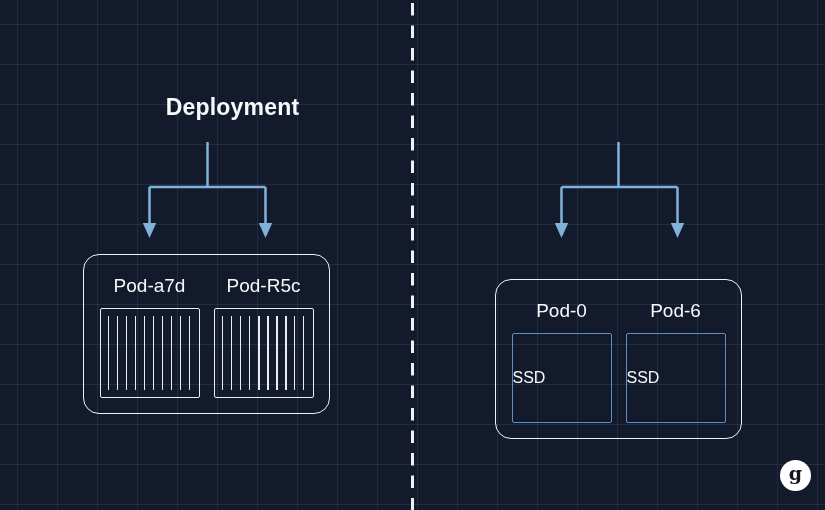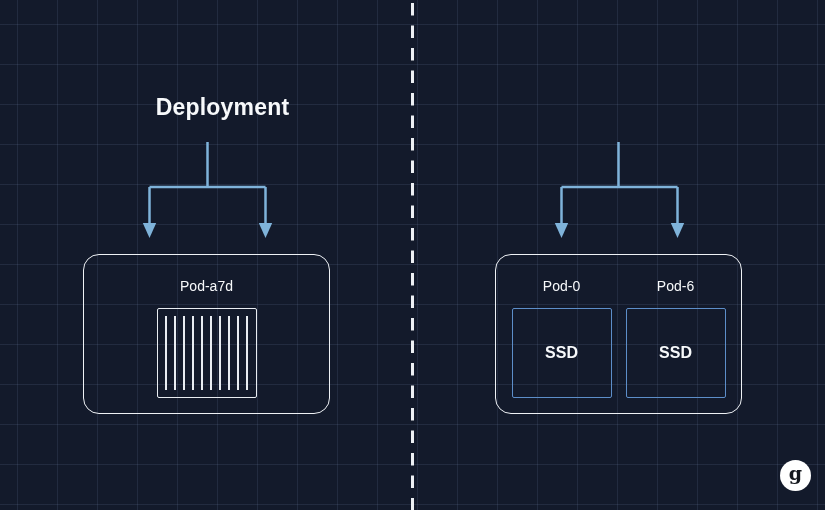--- a/index.html
+++ b/index.html
@@ -13,49 +13,49 @@
     background-position:17px 0, 0 24px;
     overflow:hidden;
     font-family:"Liberation Sans", sans-serif;
     color:#f7f9fb;
   }
   .overlay{position:absolute;left:0;top:0;width:825px;height:510px;pointer-events:none;}
   .panel-title{
     position:absolute;top:94px;width:413px;
     text-align:center;font-size:23px;font-weight:600;letter-spacing:0.2px;
   }
-  .panel-title.left{left:16px;}
+  .panel-title.left{left:0;padding-left:26px;}
   .panel-title.right{left:412px;}
   .card{
     position:absolute;top:254px;width:247px;height:160px;
     border:1.5px solid #eef1f5;border-radius:16px;
     box-sizing:border-box;
     display:flex;justify-content:center;gap:14px;
     padding-top:20px;
   }
   .card.left{left:83px;}
-  .card.right{left:495px;}
+  .card.right{left:495px;margin-top:25px;}
   .pod{display:flex;flex-direction:column;align-items:center;width:100px;}
   .pod-label{
     height:22px;line-height:22px;margin-bottom:11px;
-    font-size:14px;font-weight:500;text-align:center;
+    font-size:19px;font-weight:500;text-align:center;
   }
   .storage-box{
     width:100px;height:90px;box-sizing:border-box;
     border-radius:2px;position:relative;
   }
   .storage-box.striped{border:1.5px solid #e9edf2;}
   .stripes{
     position:absolute;inset:7px;
     background:repeating-linear-gradient(to right, #e9edf2 0 1.5px, transparent 1.5px 9px);
   }
   .storage-box.ssd{
     border:1.5px solid #5d8ec9;
-    display:flex;align-items:center;justify-content:center;
-    font-size:16px;font-weight:700;color:#f7f9fb;
+    display:flex;align-items:center;justify-content:flex-start;
+    font-size:16px;font-weight:400;color:#f7f9fb;
   }
   .logo{
     position:absolute;left:780px;top:460px;width:31px;height:31px;
     background:#ffffff;border-radius:50%;
     display:flex;align-items:center;justify-content:center;
   }
   .logo span{
     font-family:"DejaVu Serif", serif;
     font-weight:700;font-size:19px;color:#14171d;line-height:1;
     transform:translateY(-2px);
@@ -85,20 +85,26 @@
 
   <h2 class="panel-title left" style="margin:0;">Deployment</h2>
 
   <div class="card left">
     <div class="pod">
       <div class="pod-label">Pod-a7d</div>
       <div class="storage-box striped">
         <div class="stripes"></div>
       </div>
     </div>
+    <div class="pod">
+      <div class="pod-label">Pod-R5c</div>
+      <div class="storage-box striped">
+        <div class="stripes"></div>
+      </div>
+    </div>
   </div>
 
 
   <div class="card right">
     <div class="pod">
       <div class="pod-label">Pod-0</div>
       <div class="storage-box ssd">
         <span>SSD</span>
       </div>
     </div>

